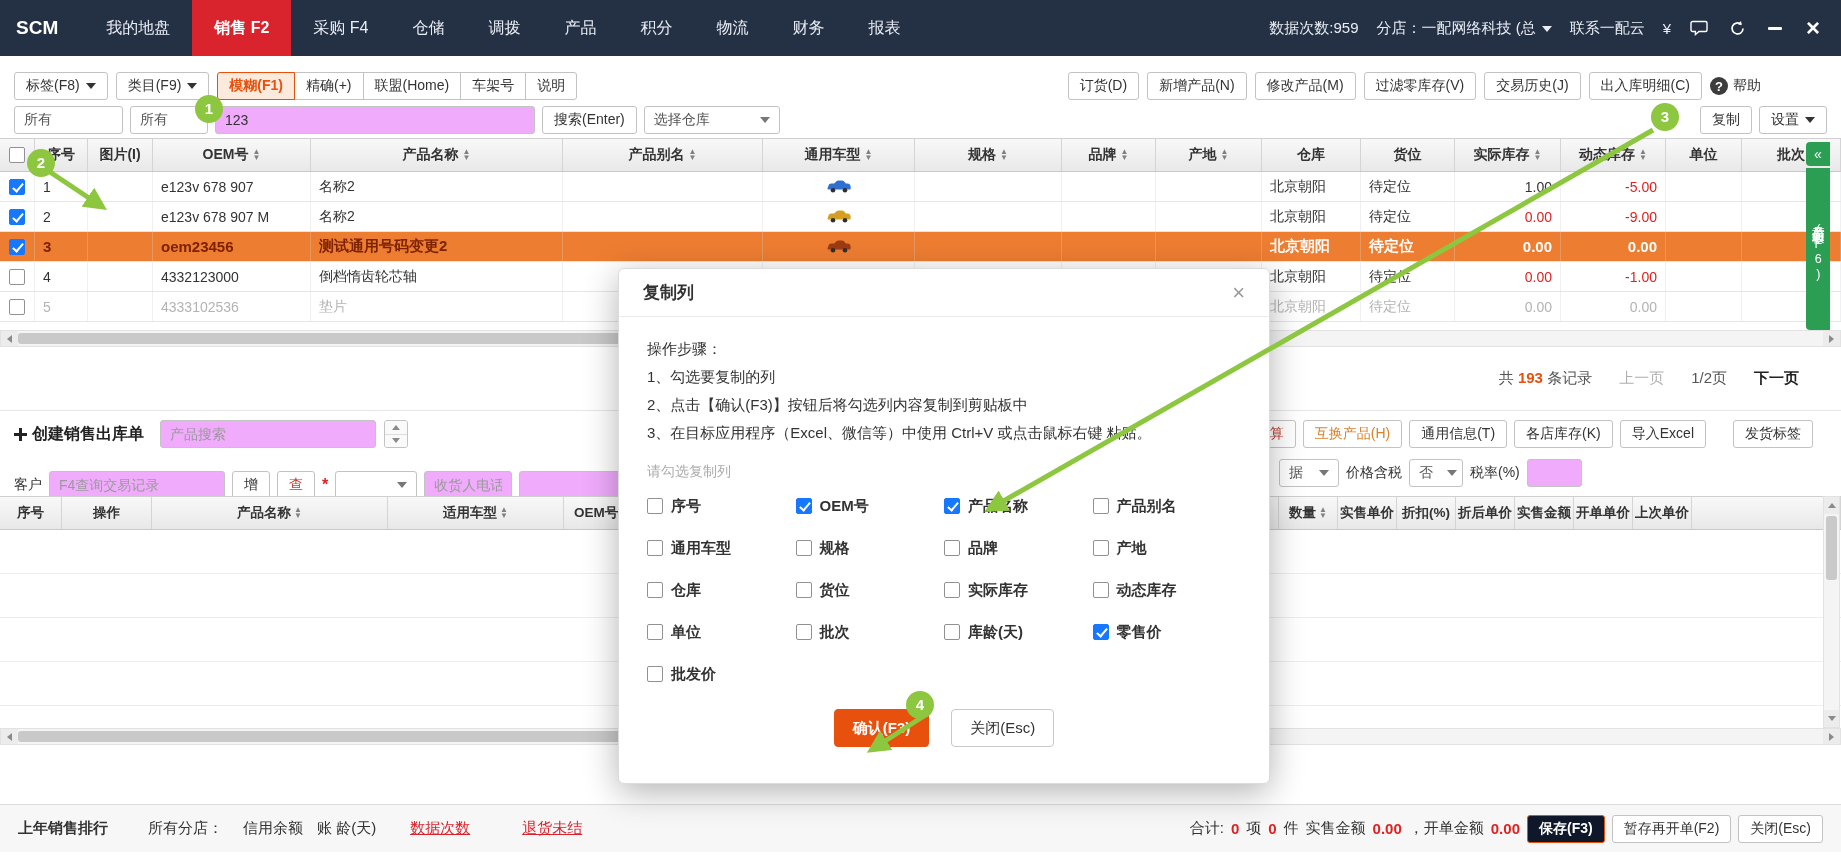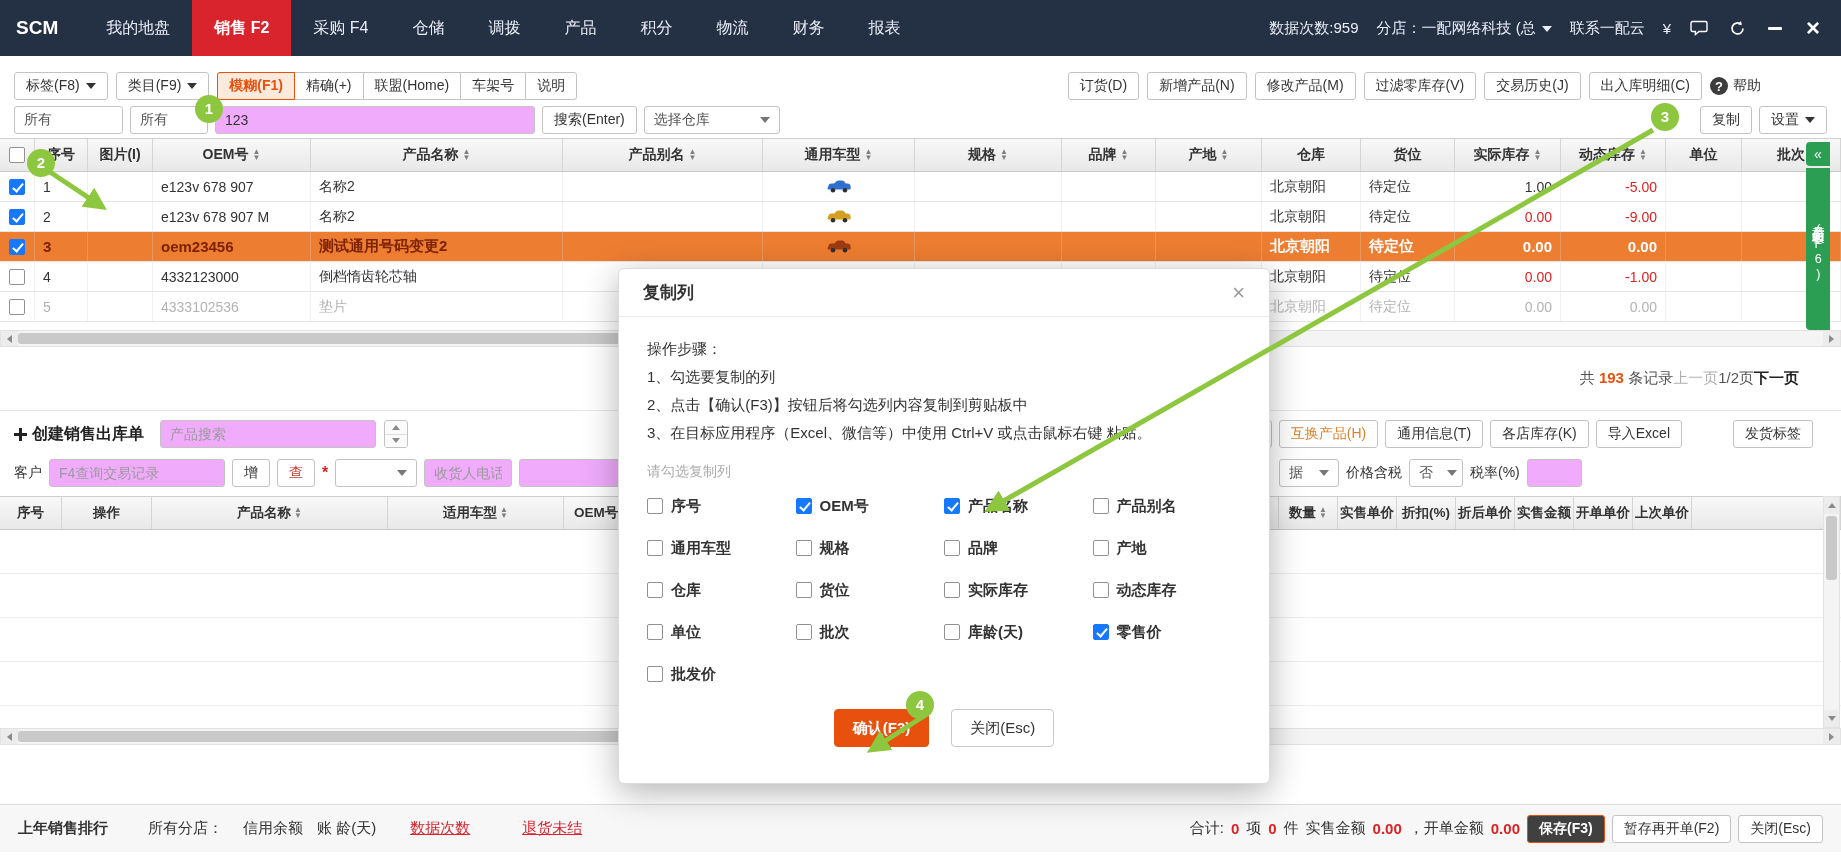--- a/index.html
+++ b/index.html
@@ -73,54 +73,54 @@
 .vtrack{flex:1;position:relative;width:100%}
 .vthumb{position:absolute;left:2px;top:2px;width:11px;height:64px;background:#c9c9c9;border-radius:3px}
 
 
 .collapse-tab{position:absolute;left:1806px;top:142px;width:24px;height:24px;background:#2b9e53;color:#fff;border-radius:4px 0 0 4px;display:flex;align-items:center;justify-content:center;font-size:14px;cursor:pointer;z-index:5}
 .collapse-tab::before{content:"«"}
 .side-tab{position:absolute;left:1806px;top:168px;width:24px;height:162px;background:#2b9e53;color:#fff;border-radius:0 0 0 4px;display:flex;align-items:center;justify-content:center;cursor:pointer;z-index:5}
 .side-tab span{writing-mode:vertical-rl;text-orientation:upright;font-size:12.5px;letter-spacing:1px;line-height:1}
 
 
-.pag{position:absolute;top:347px;left:0;width:1841px;height:64px;background:#fff;border-bottom:1px solid #e6e6e6;display:flex;align-items:center;justify-content:flex-end;gap:0;padding-right:42px;font-size:15px;color:#555}
+.pag{position:absolute;top:347px;left:0;width:1841px;height:64px;background:#fff;border-bottom:1px solid #e6e6e6;display:flex;align-items:center;justify-content:flex-end;gap:27px;padding-right:42px;font-size:15px;color:#555}
 .pag .orange{color:#e8500e;font-weight:bold}
 .pg-prev{color:#b0b0b0;cursor:default}
 .pg-next{color:#222;font-weight:bold;cursor:pointer}
 
 
 .lrow1{position:absolute;top:420px;left:14px;right:28px;display:flex;align-items:center;gap:8px}
 .create{display:flex;align-items:center;font-size:16px;font-weight:bold;color:#222;margin-right:8px;cursor:pointer}
 .plus{position:relative;width:13px;height:13px;margin-right:5px}
 .plus::before{content:"";position:absolute;left:0;top:5px;width:13px;height:3px;background:#222}
 .plus::after{content:"";position:absolute;left:5px;top:0;width:3px;height:13px;background:#222}
 .spin{display:inline-flex;flex-direction:column;border:1px solid #c3c3c3;border-radius:3px;overflow:hidden;height:28px}
 .spin .s{width:22px;flex:1;display:flex;align-items:center;justify-content:center;background:#fafafa;cursor:pointer}
 .spin .s:first-child{border-bottom:1px solid #ddd}
 .lbtns{margin-left:auto;display:flex;gap:7px;align-items:center}
 .txt-red{color:#c0392b}
 .txt-or{color:#d9822b}
-.gap-l{margin-left:44px}
+.gap-l{margin-left:20px}
 .lrow2{position:absolute;top:459px;left:0;right:0;height:28px}
-.lr2a{position:absolute;left:14px;top:0;display:flex;align-items:center;gap:7px}
+.lr2a{position:absolute;left:14px;top:12px;display:flex;align-items:center;gap:7px}
 .lr2b{position:absolute;left:1279px;top:0;display:flex;align-items:center;gap:7px}
 .star{color:#e02121;font-weight:bold;font-size:16px}
 .lhead{position:absolute;top:496px;left:0;width:1841px;height:34px;display:grid;grid-template-columns:62px 90px 236px 176px 176px 539px 59px 59px 59px 59px 59px 59px 59px 1fr;background:linear-gradient(#f8f8f8,#e8e8e8);border-top:1px solid #cfcfcf;border-bottom:1px solid #c9c9c9;font-weight:bold}
 .lhead .hc{display:flex;align-items:center;justify-content:center;gap:3px;border-right:1px solid #d4d4d4;font-size:13.5px;overflow:hidden;white-space:nowrap}
 .lhead .hc.le{justify-content:flex-start;padding-left:10px}
 .lbody{position:absolute;top:530px;left:0;width:1841px;height:198px;background:repeating-linear-gradient(#fff 0px,#fff 43px,#ededed 43px,#ededed 44px)}
 
 
 .sbar{position:absolute;top:804px;left:0;width:1841px;height:48px;background:#f7f7f7;border-top:1px solid #dcdcdc;display:flex;align-items:center;padding:0 18px;font-size:15px;color:#333}
 .m40{margin-right:40px}.m20{margin-right:20px}.m14{margin-right:14px}.m34{margin-right:34px}.m52{margin-right:52px}
 .link-red{color:#d9232d;text-decoration:underline;cursor:pointer}
 .sright{margin-left:auto;display:flex;align-items:center;gap:7px}
 .num-red{color:#e02121;font-weight:bold}
-.btn-orange{background:#404040;border-color:#e8500e;color:#fff;font-weight:bold}
+.btn-orange{background:#0f172a;border-color:#e8500e;color:#fff;font-weight:bold}
 .bold{font-weight:bold}
 
 
 .modal{position:absolute;left:618px;top:268px;width:652px;height:516px;background:#fff;border:1px solid #dcdcdc;border-radius:6px;box-shadow:0 8px 34px rgba(0,0,0,.3);z-index:40}
 .mhead{height:48px;display:flex;align-items:center;padding:8px 24px;border-bottom:1px solid #ebebeb}
 .mtitle{font-size:17px;font-weight:bold}
 .mclose{margin-left:auto;color:#9a9a9a;font-size:22px;line-height:1;cursor:pointer}
 .mclose::before{content:"×"}
 .mbody{padding:18px 28px 0}
 .msteps{font-size:15px;line-height:28px;color:#333}

